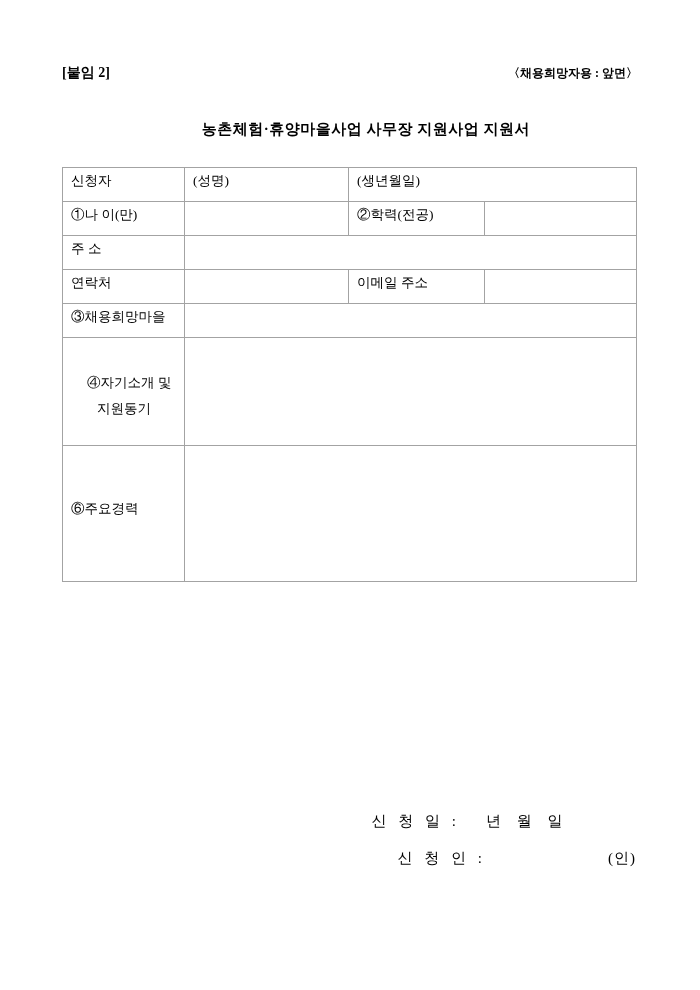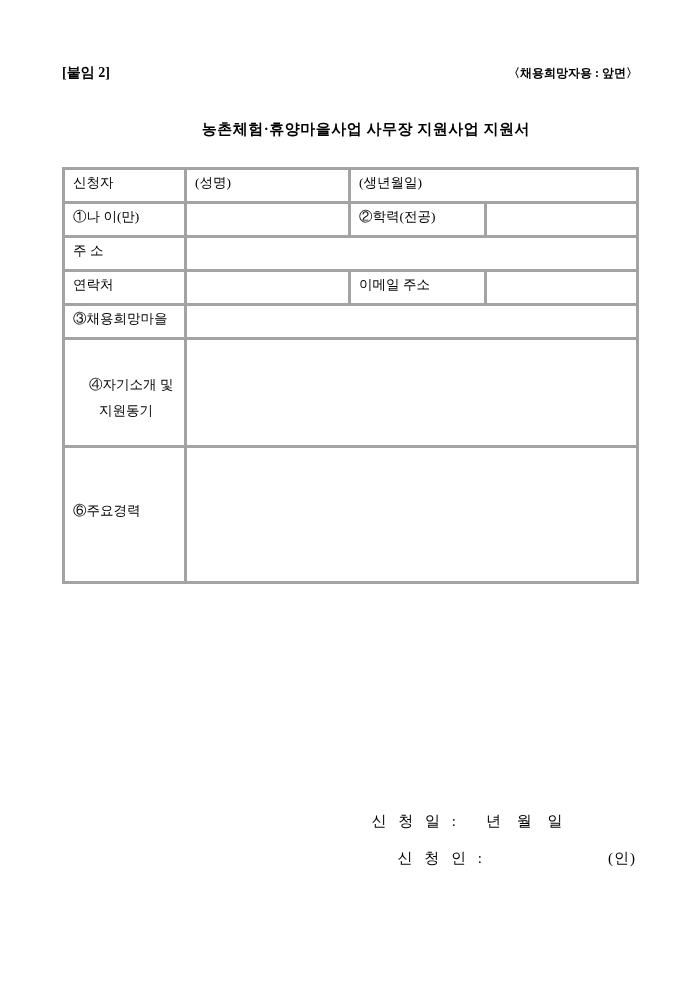--- a/index.html
+++ b/index.html
@@ -55,21 +55,21 @@
   table.form {
     position: absolute;
     top: 167px;
     left: 62px;
     width: 574px;
     border-collapse: collapse;
     table-layout: fixed;
     font-size: 13.5px;
   }
   table.form td {
-    border: 3px solid #a3a3a3;
+    border: 1px solid #a3a3a3;
     padding: 4px 8px;
     vertical-align: top;
     font-family: "Liberation Serif", serif;
   }
   td.label {
     vertical-align: middle;
   }
   td.labelmid {
     vertical-align: middle;
   }

